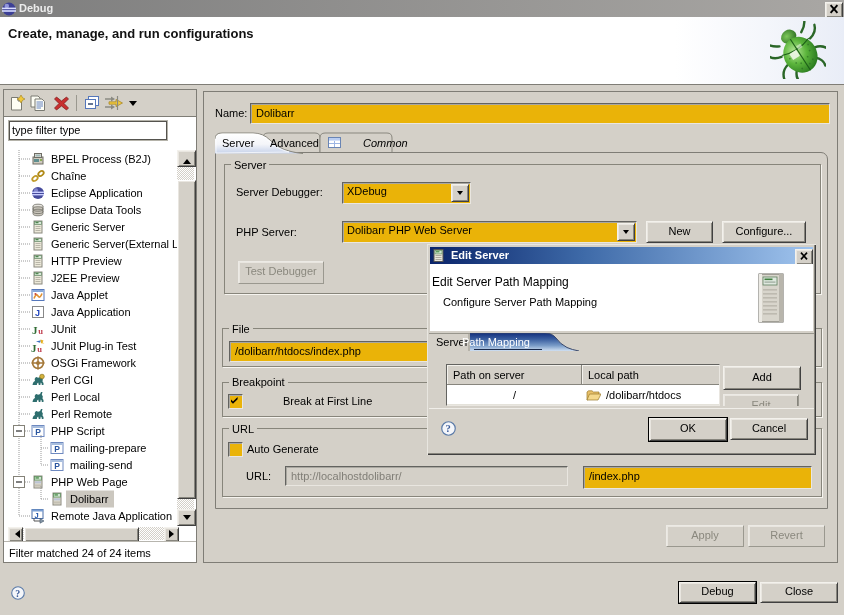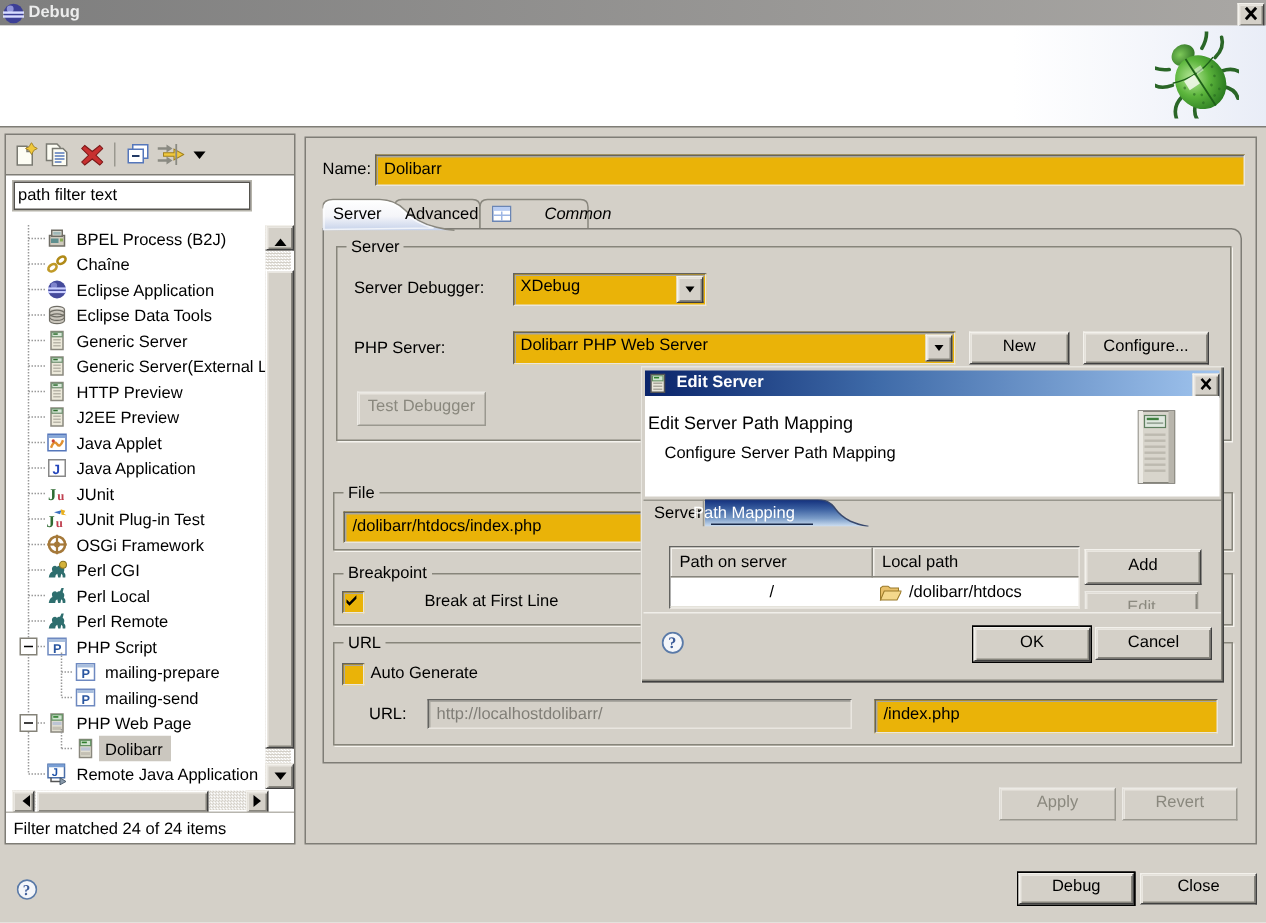--- a/index.html
+++ b/index.html
@@ -24,20 +24,21 @@
       </svg></div>
 <div class="abs" style="left:19px;top:2px;font-weight:bold;color:#ececec;font-size:11px;">Debug</div>
 <div class="abs btn" style="left:825px;top:2px;width:16px;height:14px;"><svg width="14" height="12" viewBox="0 0 14 12">
         <g stroke="#000" stroke-width="1.9">
           <line x1="3.6" y1="2.2" x2="10.4" y2="9.8"></line>
           <line x1="10.4" y1="2.2" x2="3.6" y2="9.8"></line>
         </g>
       </svg></div>
 
 <div class="abs" style="left:0;top:17px;width:844px;height:67px;background:linear-gradient(90deg,#ffffff 80%,#f4f6fb 91%,#e9edf7 100%);"></div>
+<div class="abs" style="left:8px;top:26px;font-weight:bold;font-size:13px;color:#111;">Create, manage, and run configurations</div>
 <div class="abs" id="bug" style="left:770px;top:21px;width:56px;height:58px;"><svg width="56" height="58" viewBox="0 0 56 58">
 <defs>
 <radialGradient id="bugg" cx="40%" cy="35%" r="75%">
             <stop offset="0%" stop-color="#b8e89a"></stop>
             <stop offset="45%" stop-color="#5cb53c"></stop>
             <stop offset="100%" stop-color="#1f6e1a"></stop>
           </radialGradient>
 <radialGradient id="bugh" cx="40%" cy="40%" r="80%">
             <stop offset="0%" stop-color="#7ec95a"></stop>
             <stop offset="100%" stop-color="#1d5f18"></stop>
@@ -106,21 +107,21 @@
         </g>
         <path d="M4 6.8 L11 6.8 L11 4.4 L17.5 8 L11 11.6 L11 9.2 L4 9.2 Z" fill="#f0c83c" stroke="#a08020" stroke-width=".7"></path>
         <line x1="12.5" y1="1" x2="12.5" y2="15" stroke="#8a8a82" stroke-width="1.2"></line>
       </svg></div>
 <div class="abs" style="left:129px;top:101px;width:0;height:0;border:4px solid transparent;border-top:5px solid #000;"></div>
 
 <div class="abs" style="left:3px;top:89px;width:194px;height:474px;border:1px solid #7f7d76;box-sizing:border-box;"></div>
 <div class="abs" style="left:4px;top:116px;width:192px;height:446px;background:#fff;border-top:1px solid #7f7d76;box-sizing:border-box;"></div>
 
 <div class="abs" style="left:9px;top:121px;width:156px;height:17px;background:#fff;border:1px solid #55534e;box-shadow:0 0 0 1px #b5b3aa;"></div>
-<div class="abs" style="left:12px;top:124px;">path filter text</div>
+<div class="abs" style="left:12px;top:124px;">type filter type</div>
 
 <div class="abs" id="tree" style="left:0px;top:147px;width:206px;height:378px;overflow:hidden;">
 <svg width="177" height="378" viewBox="0 0 177 378" font-family="Liberation Sans, sans-serif" font-size="11">
 <defs>
 <g id="i-srv">
             <rect x="3" y="1" width="8" height="12" fill="#ece9da" stroke="#8a887e"></rect>
             <rect x="3.5" y="1.5" width="7" height="3" fill="#d8e8d8" stroke="#6f8f6f" stroke-width=".8"></rect>
             <rect x="4.5" y="2.2" width="3" height="1" fill="#2f6f2f"></rect>
             <rect x="4.5" y="6" width="5" height="1" fill="#b8b5a8"></rect>
             <rect x="4.5" y="8" width="5" height="1" fill="#b8b5a8"></rect>

